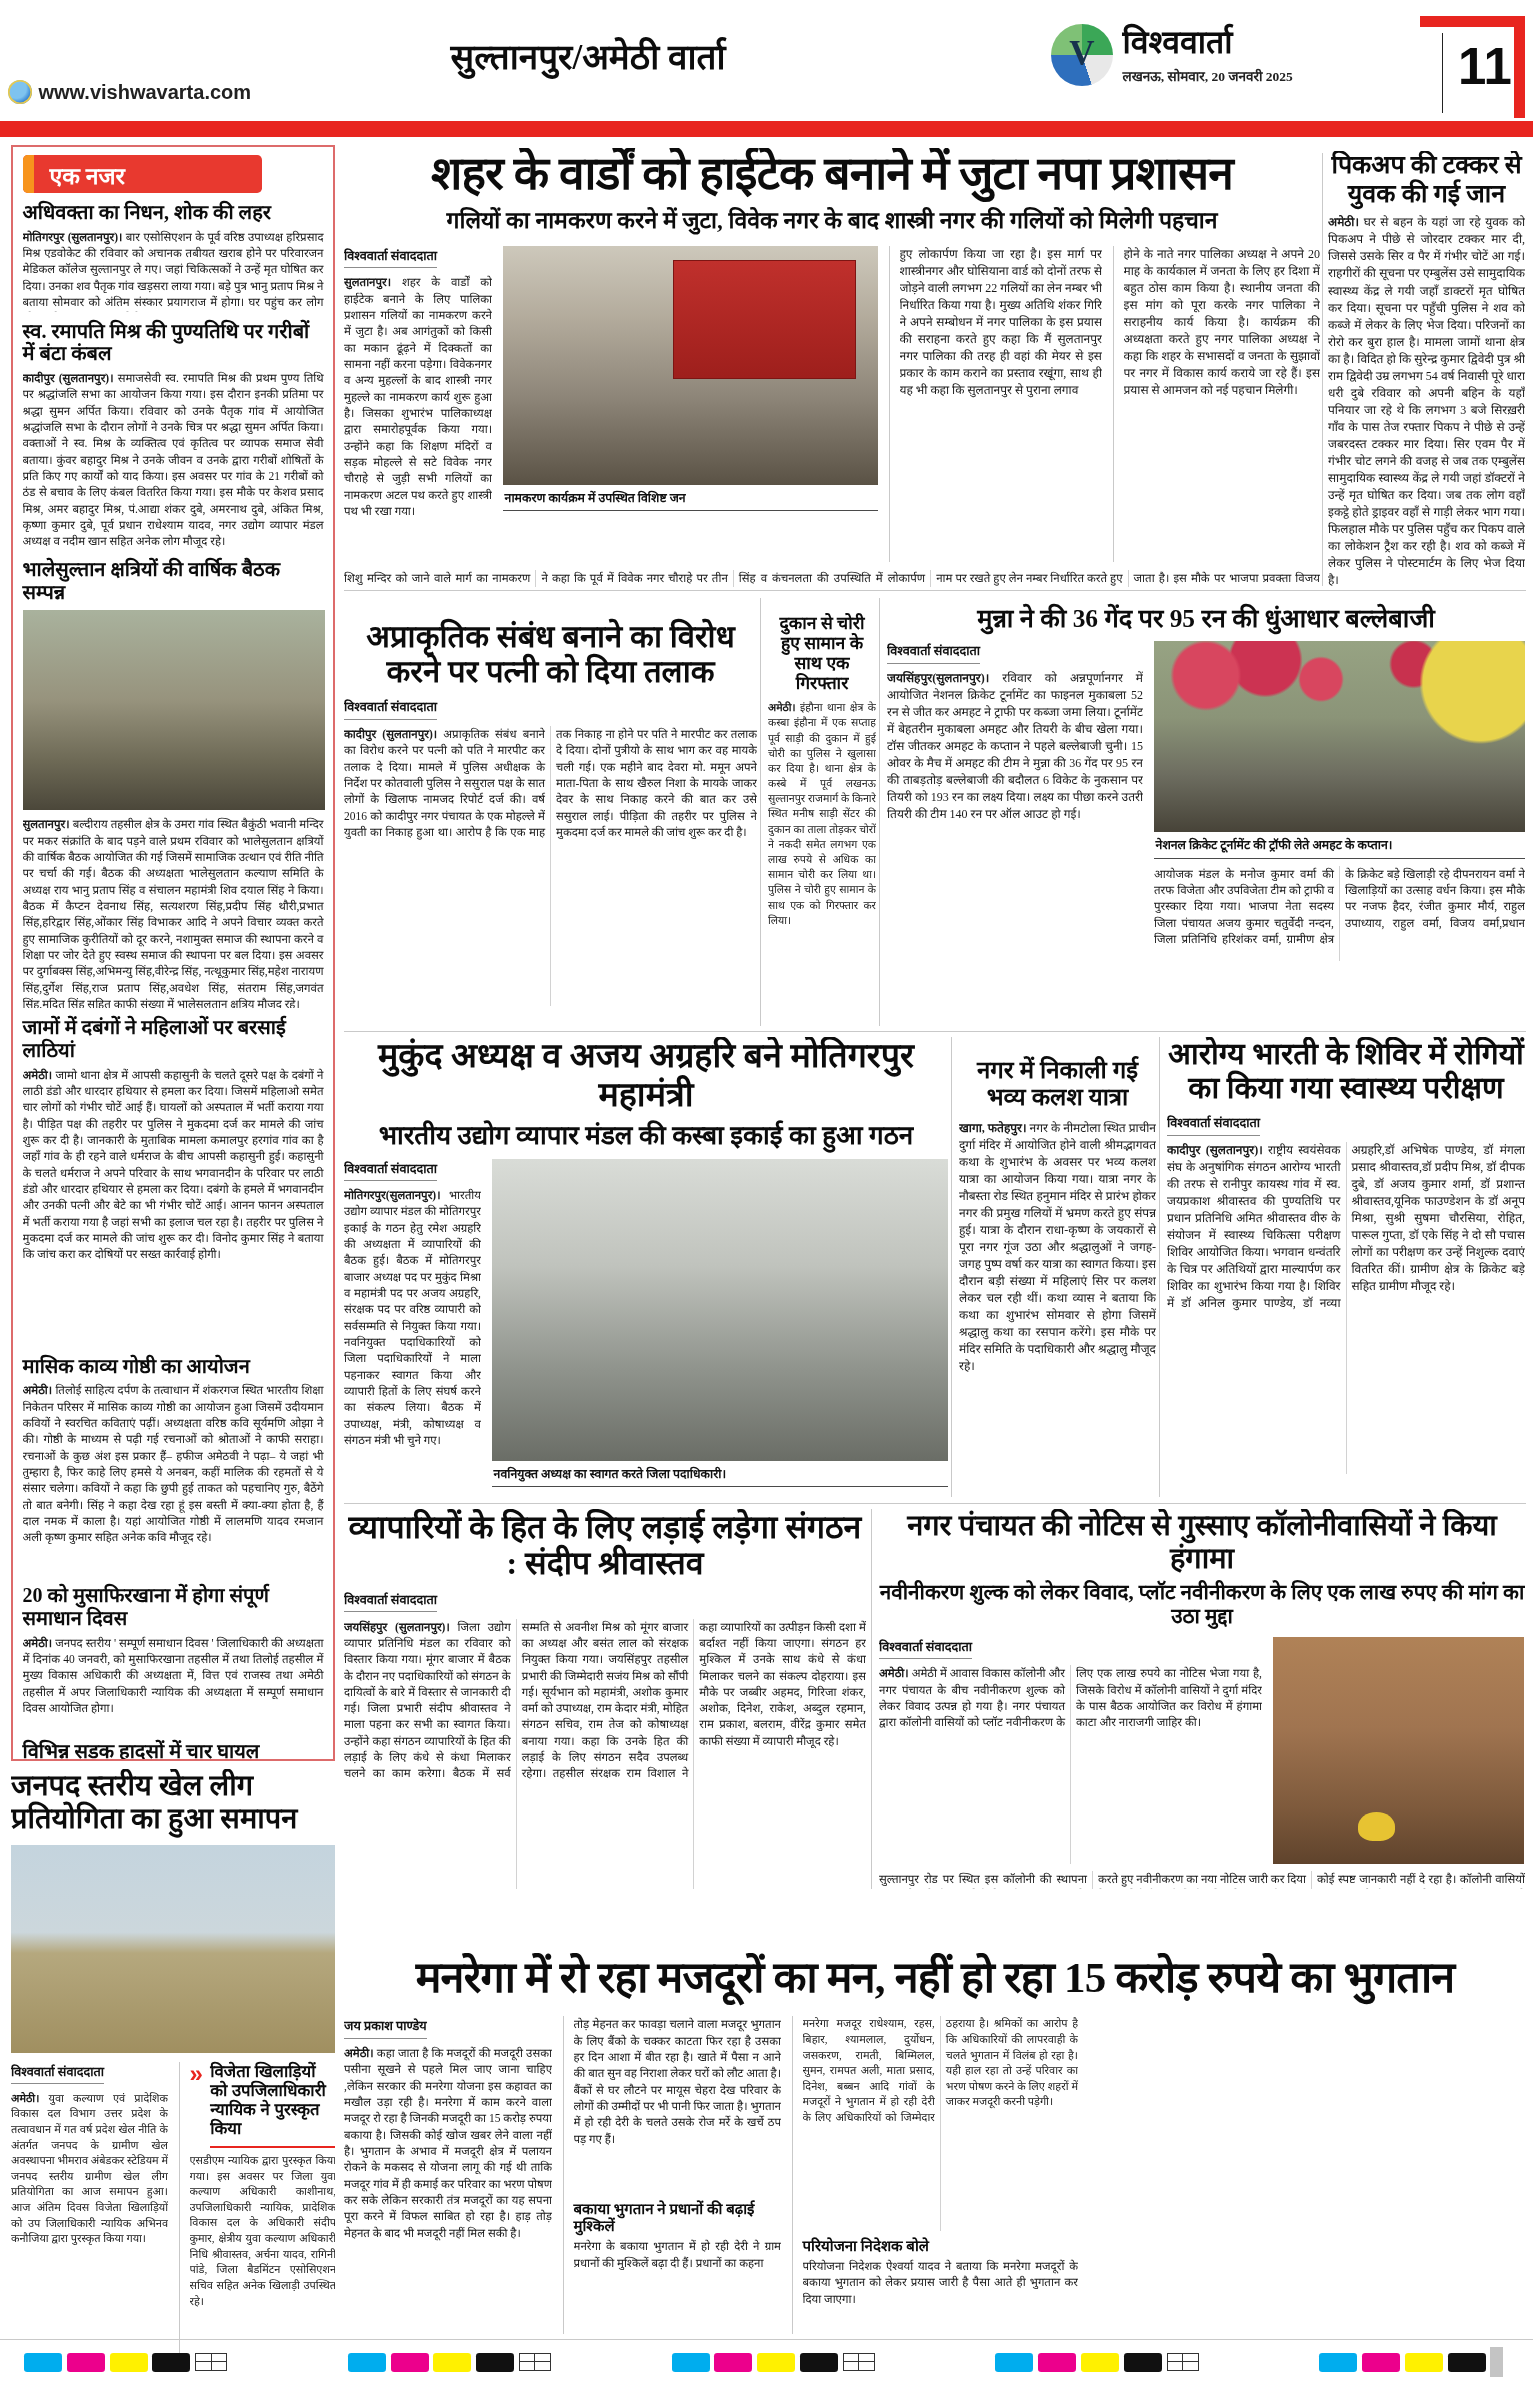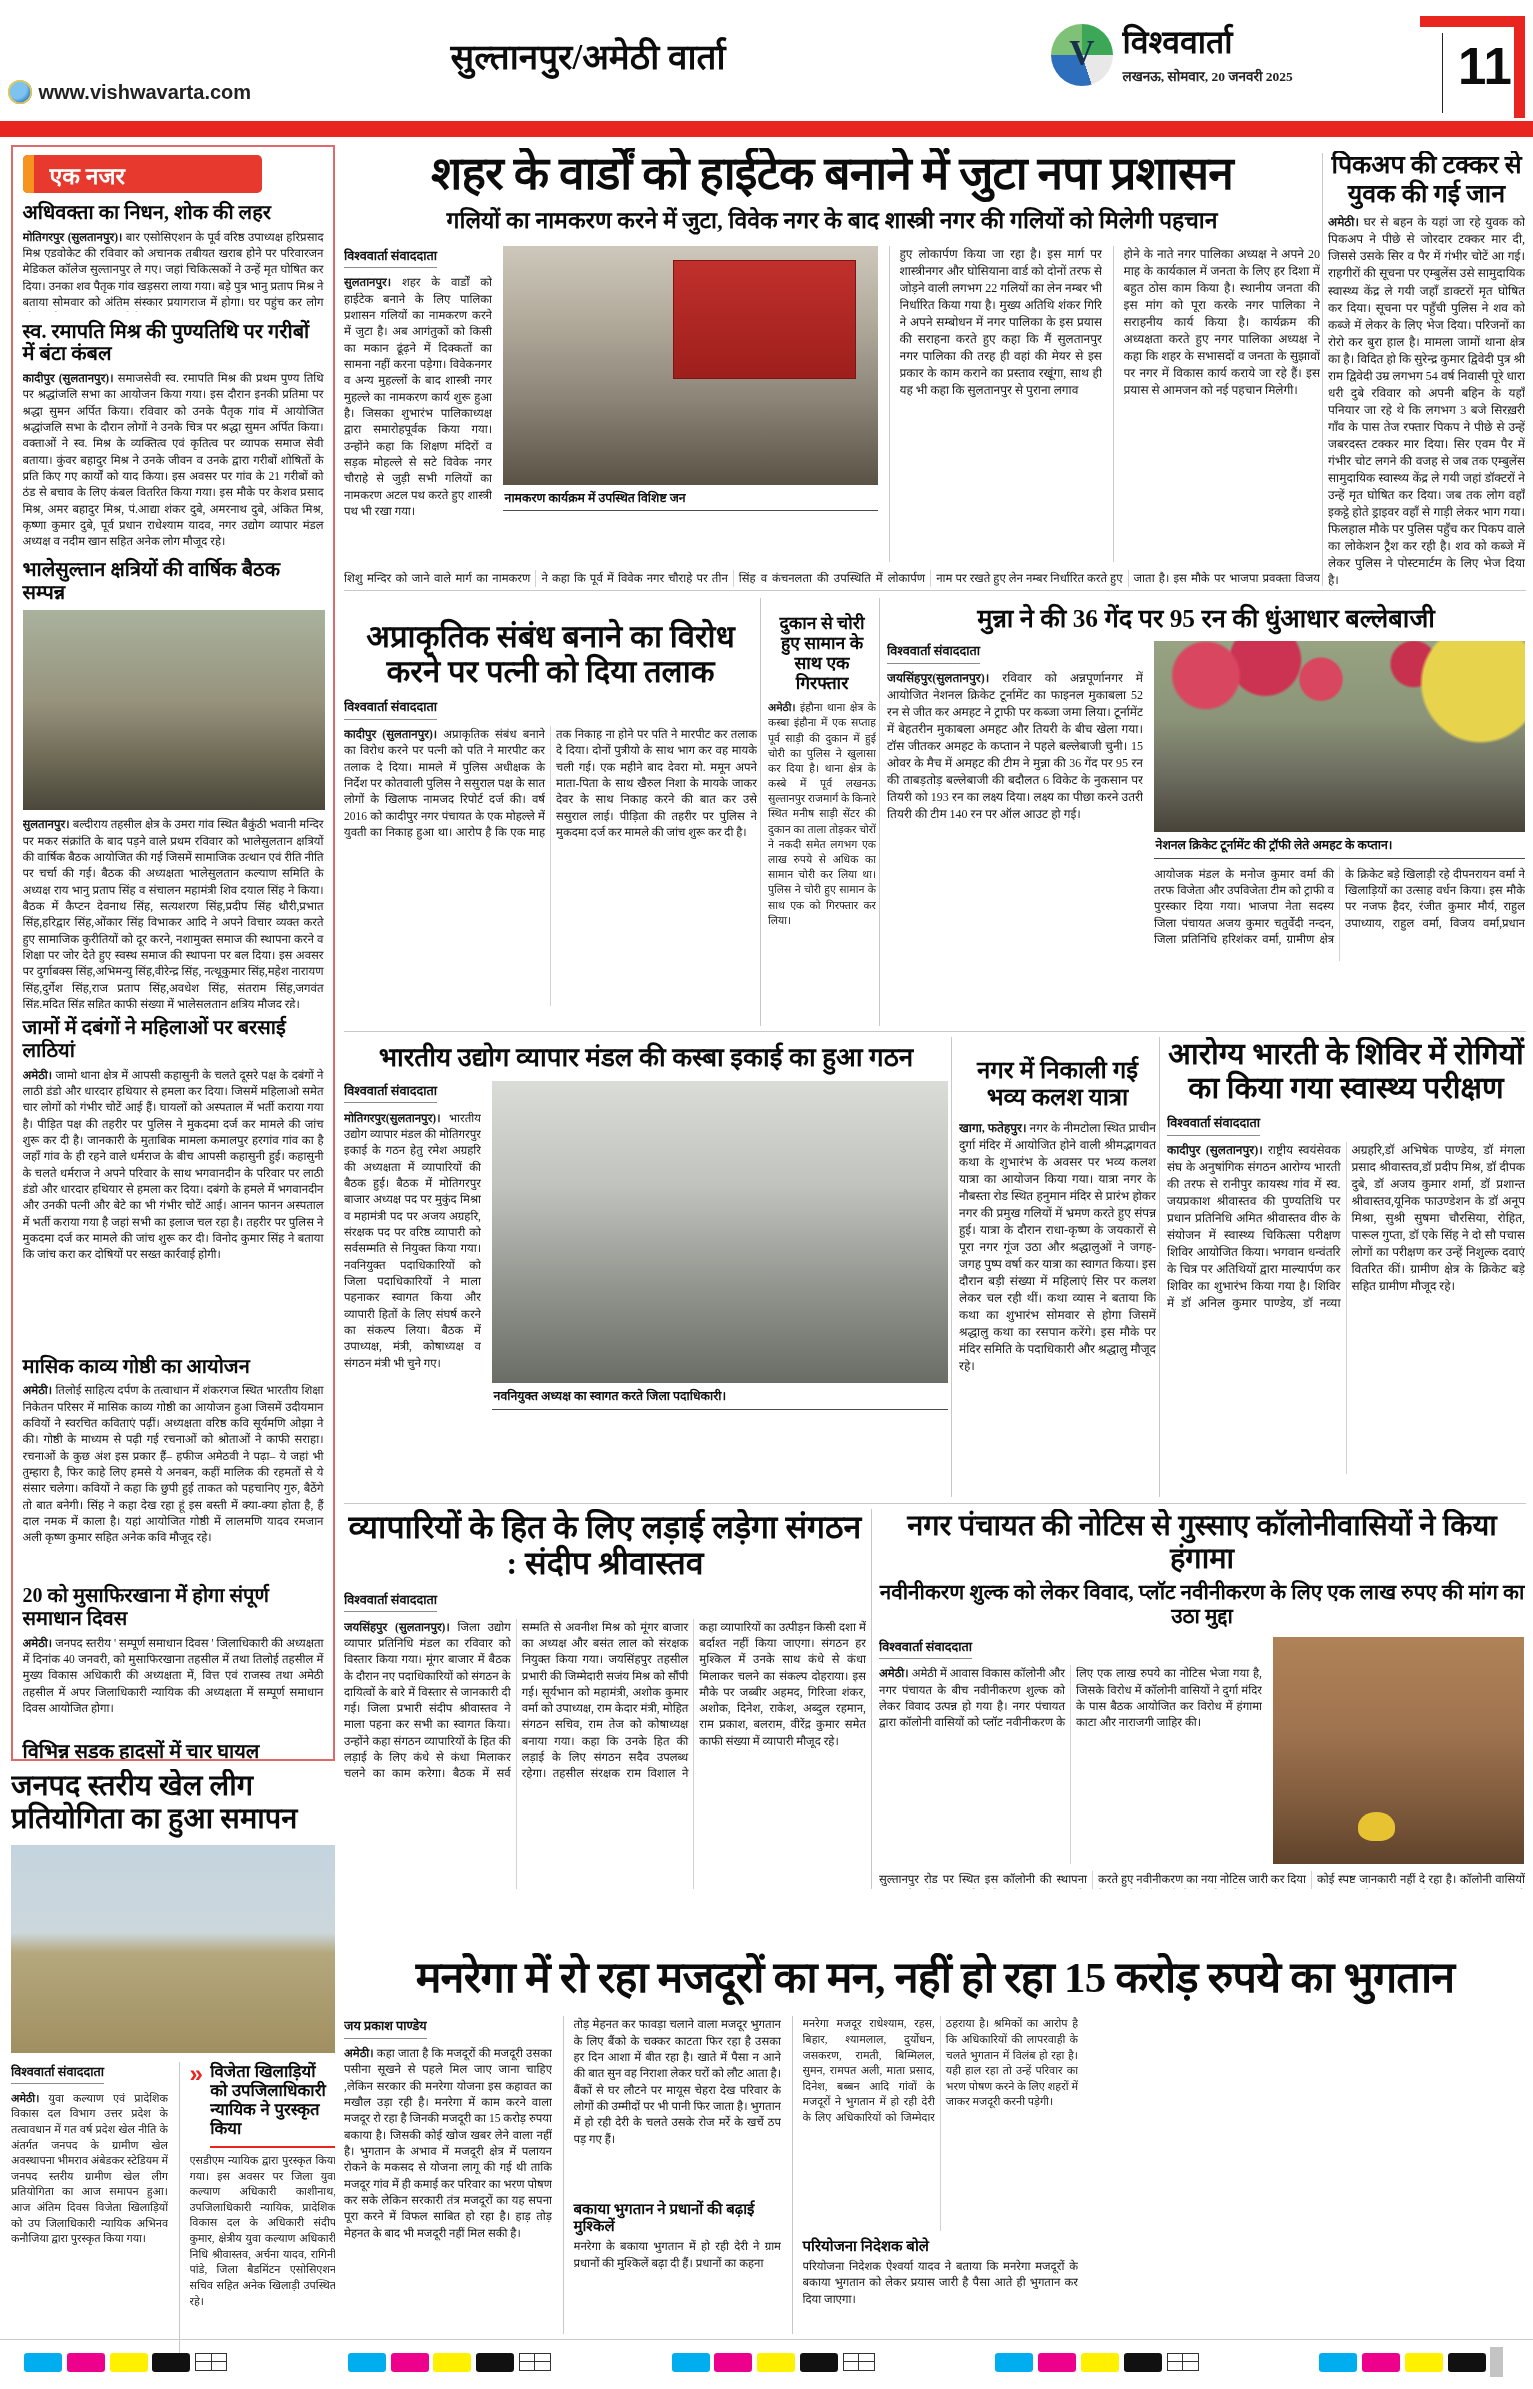--- a/index.html
+++ b/index.html
@@ -143,20 +143,21 @@
         <div class="photo ph-balloons" style="width:371px;height:191px;"></div>
         <div class="caption">नेशनल क्रिकेट टूर्नामेंट की ट्रॉफी लेते अमहट के कप्तान।</div>
         <p class="body-t cols2" style="height:95px;margin-top:6.4px;">आयोजक मंडल के मनोज कुमार वर्मा की तरफ विजेता और उपविजेता टीम को ट्राफी व पुरस्कार दिया गया। भाजपा नेता सदस्य जिला पंचायत अजय कुमार चतुर्वेदी नन्दन, जिला प्रतिनिधि हरिशंकर वर्मा, ग्रामीण क्षेत्र के क्रिकेट बड़े खिलाड़ी रहे दीपनरायन वर्मा ने खिलाड़ियों का उत्साह वर्धन किया। इस मौके पर नजफ हैदर, रंजीत कुमार मौर्य, राहुल उपाध्याय, राहुल वर्मा, विजय वर्मा,प्रधान प्रतिनिधि अन्नपूर्णानगर सहित खिलाड़ी और दर्शक मौजूद रहे।</p>
       </div>
     </div>
   </div>
 
   <div class="abs hrule" style="left:344px;top:1031px;width:1182px;"></div>
 
   <div class="abs" style="left:344px;top:1037px;width:604px;height:460px;overflow:hidden;">
+    <div class="hl center" style="font-size:34px;">मुकुंद अध्यक्ष व अजय अग्रहरि बने मोतिगरपुर महामंत्री</div>
     <div class="hl center" style="font-size:26px;margin-top:6.4px;">भारतीय उद्योग व्यापार मंडल की कस्बा इकाई का हुआ गठन</div>
     <div style="display:flex;gap:11px;margin-top:8px;">
       <div style="width:137px;flex:none;">
         <span class="byline">विश्ववार्ता संवाददाता</span>
         <p class="body-t" style="height:286px;"><b>मोतिगरपुर(सुलतानपुर)।</b> <span>भारतीय उद्योग व्यापार मंडल की मोतिगरपुर इकाई के गठन हेतु रमेश अग्रहरि की अध्यक्षता में व्यापारियों की बैठक हुई। बैठक में मोतिगरपुर बाजार अध्यक्ष पद पर मुकुंद मिश्रा व महामंत्री पद पर अजय अग्रहरि, संरक्षक पद पर वरिष्ठ व्यापारी को सर्वसम्मति से नियुक्त किया गया। नवनियुक्त पदाधिकारियों को जिला पदाधिकारियों ने माला पहनाकर स्वागत किया और व्यापारी हितों के लिए संघर्ष करने का संकल्प लिया। बैठक में उपाध्यक्ष, मंत्री, कोषाध्यक्ष व संगठन मंत्री भी चुने गए।</span></p>
       </div>
       <div style="width:456px;flex:none;">
         <div class="photo ph-group" style="width:456px;height:302px;"></div>
         <div class="caption">नवनियुक्त अध्यक्ष का स्वागत करते जिला पदाधिकारी।</div>
       </div>

